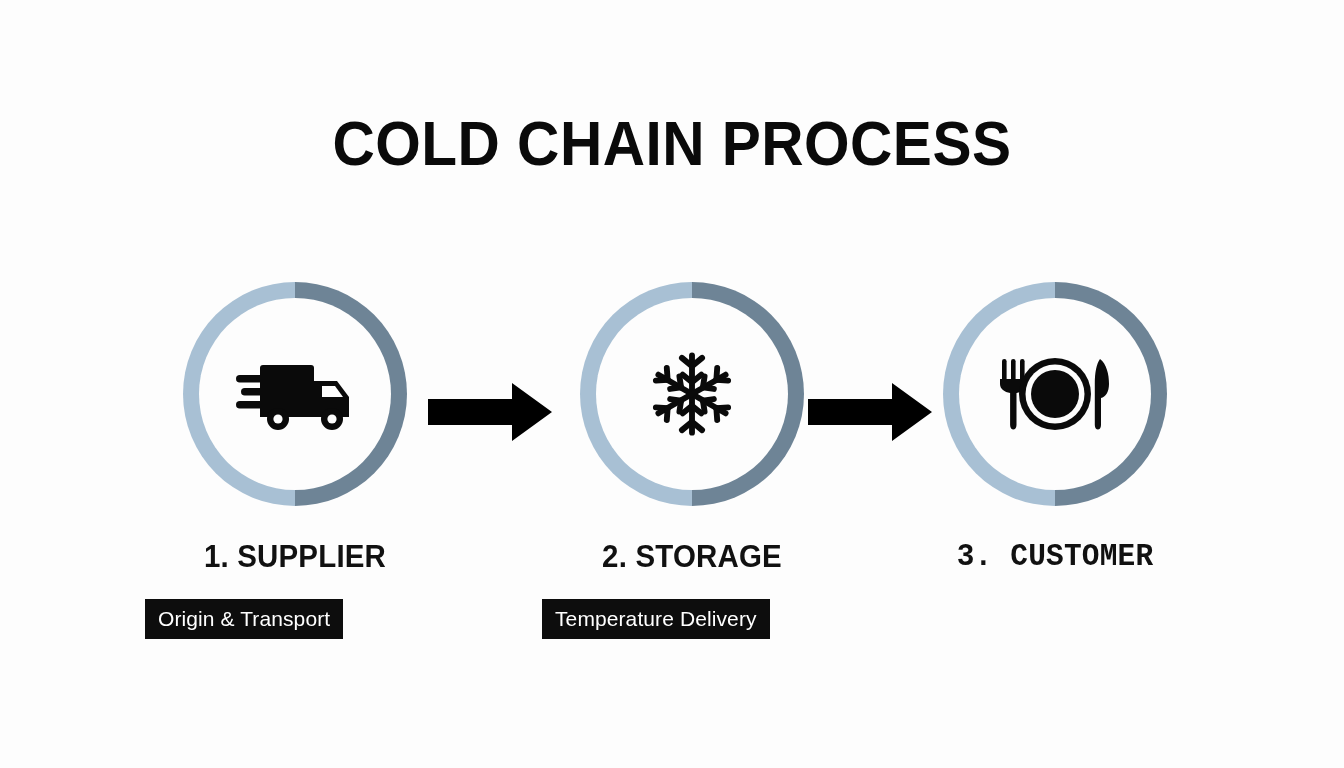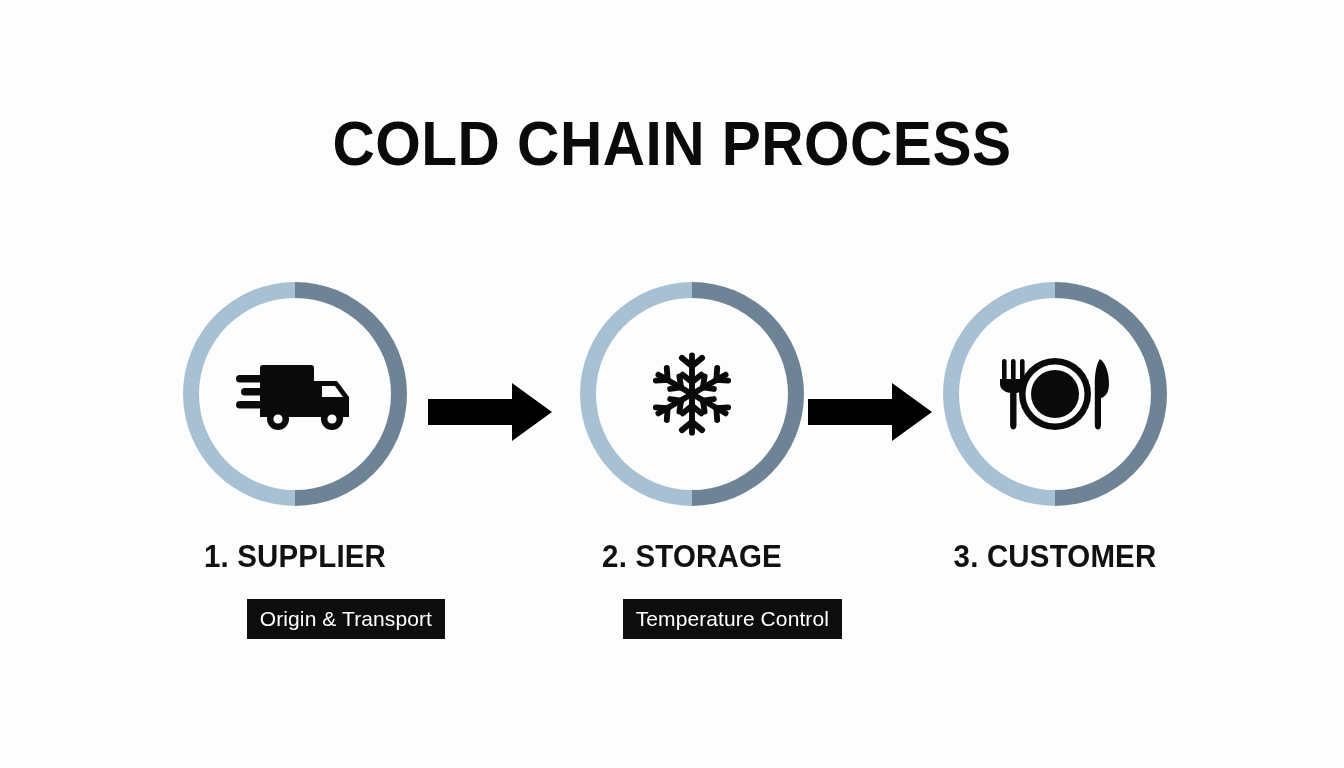--- a/index.html
+++ b/index.html
@@ -50,21 +50,21 @@
   }
 
   .step {
     position: absolute;
     top: 0;
     width: 300px;
     height: 400px;
   }
   .step-1 { left: 145px; }
   .step-2 { left: 542px; }
-  .step-3 { left: 905px; }
+  .step-3 { left: 905px; font-family: Liberation Mono, monospace; }
 
   
   .ring-wrap {
     position: absolute;
     top: 0;
     left: 50%;
     margin-left: -112px;
     width: 224px;
     height: 224px;
   }
@@ -126,21 +126,21 @@
     transform-origin: center top;
     white-space: nowrap;
   }
 
   .badge-row {
     position: absolute;
     top: 317px;
     left: 0;
     width: 300px;
     display: flex;
-    justify-content: flex-end;
+    justify-content: flex-start;
   }
   .badge {
     display: inline-block;
     background: #0d0d0d;
     color: #ffffff;
     font-size: 21px;
     line-height: 1;
     font-weight: 400;
     padding: 9px 13px 10px 13px;
     white-space: nowrap;
@@ -235,21 +235,21 @@
               <line x1="21" y1="69" x2="7" y2="68"></line>
               <line x1="21" y1="69" x2="20" y2="83"></line>
               <line x1="37" y1="60" x2="24" y2="58"></line>
               <line x1="37" y1="60" x2="35" y2="73"></line>
             </g>
           </svg>
         </div>
       </div>
       <div class="step-title">2. STORAGE</div>
       <div class="badge-row">
-        <span class="badge">Temperature Control</span>
+        <span class="badge">Temperature Delivery</span>
       </div>
     </div>
 
     <div class="arrow arrow-2">
       <svg viewBox="0 0 124 62" aria-hidden="true">
         <path d="M0 18 L84 18 L84 2 L124 31 L84 60 L84 44 L0 44 Z" fill="#000000"></path>
       </svg>
     </div>
 
     <div class="step step-3">

